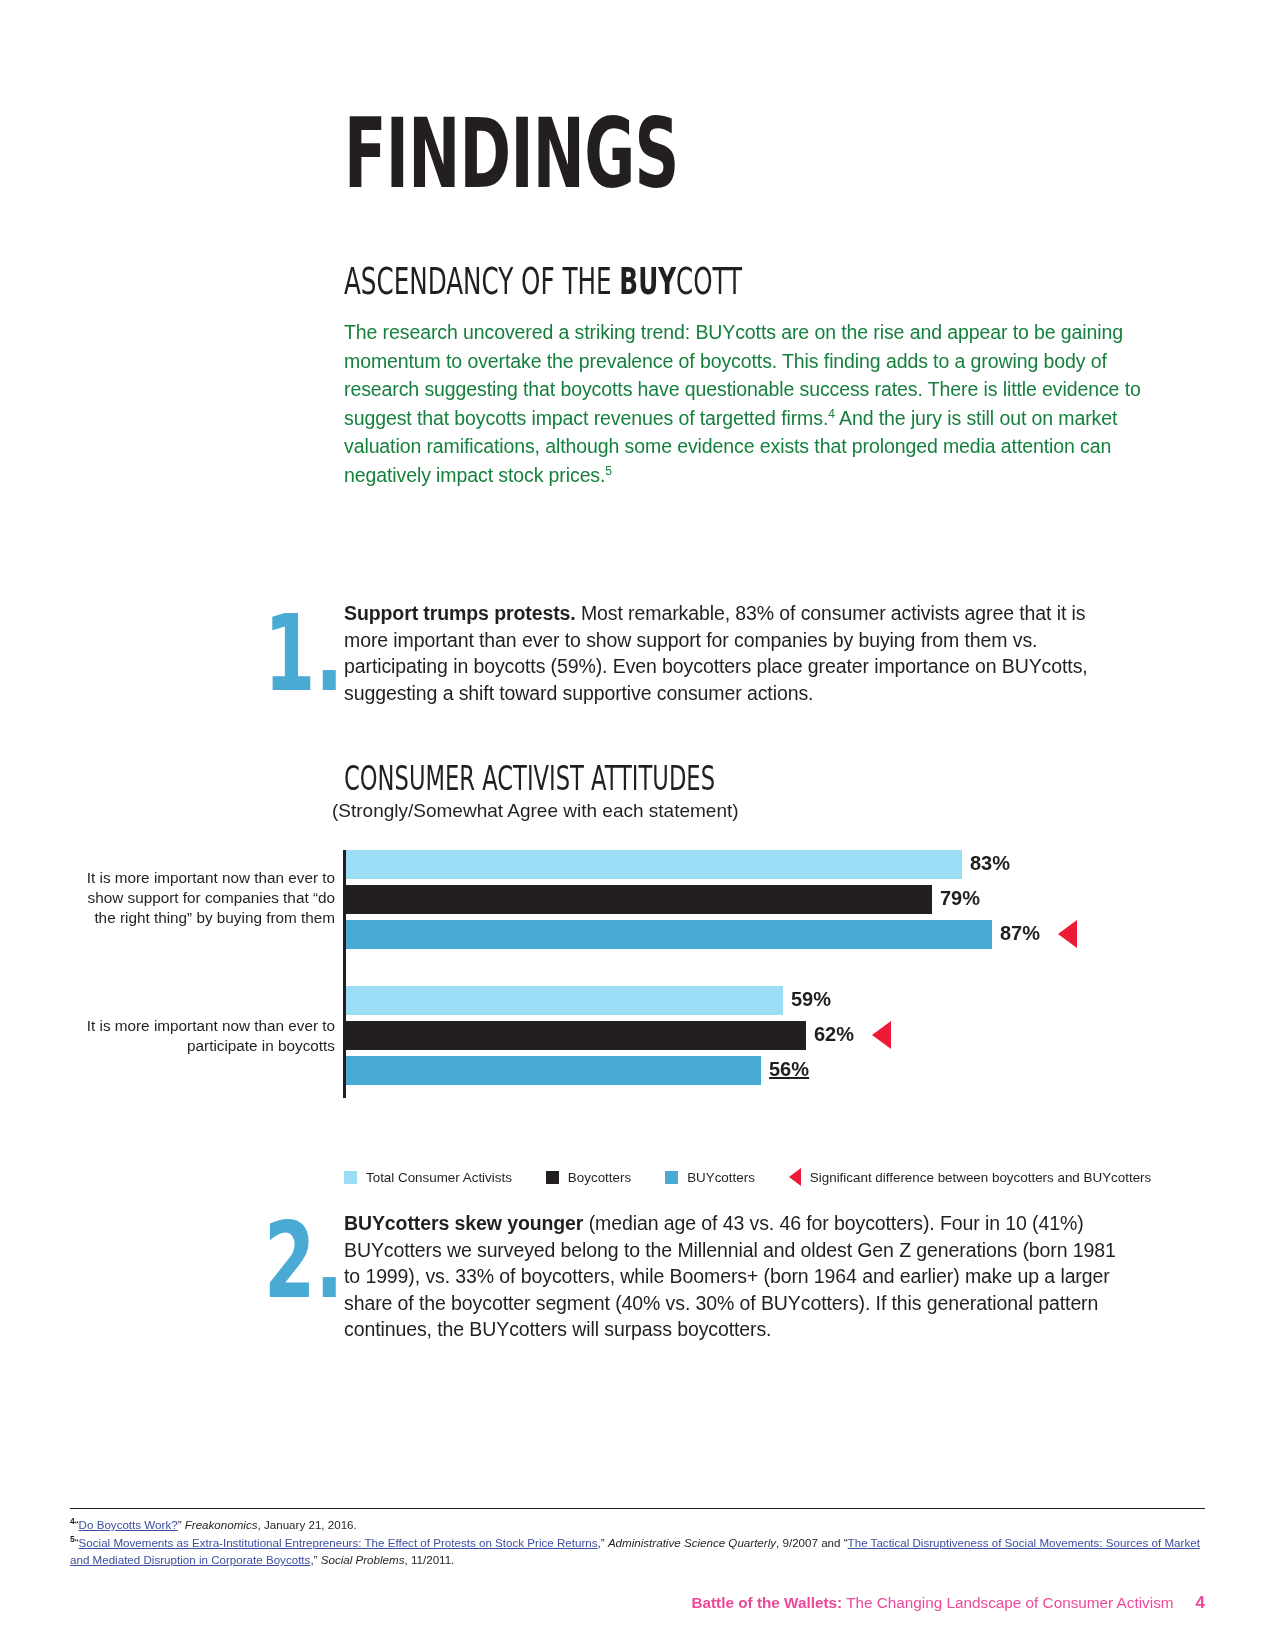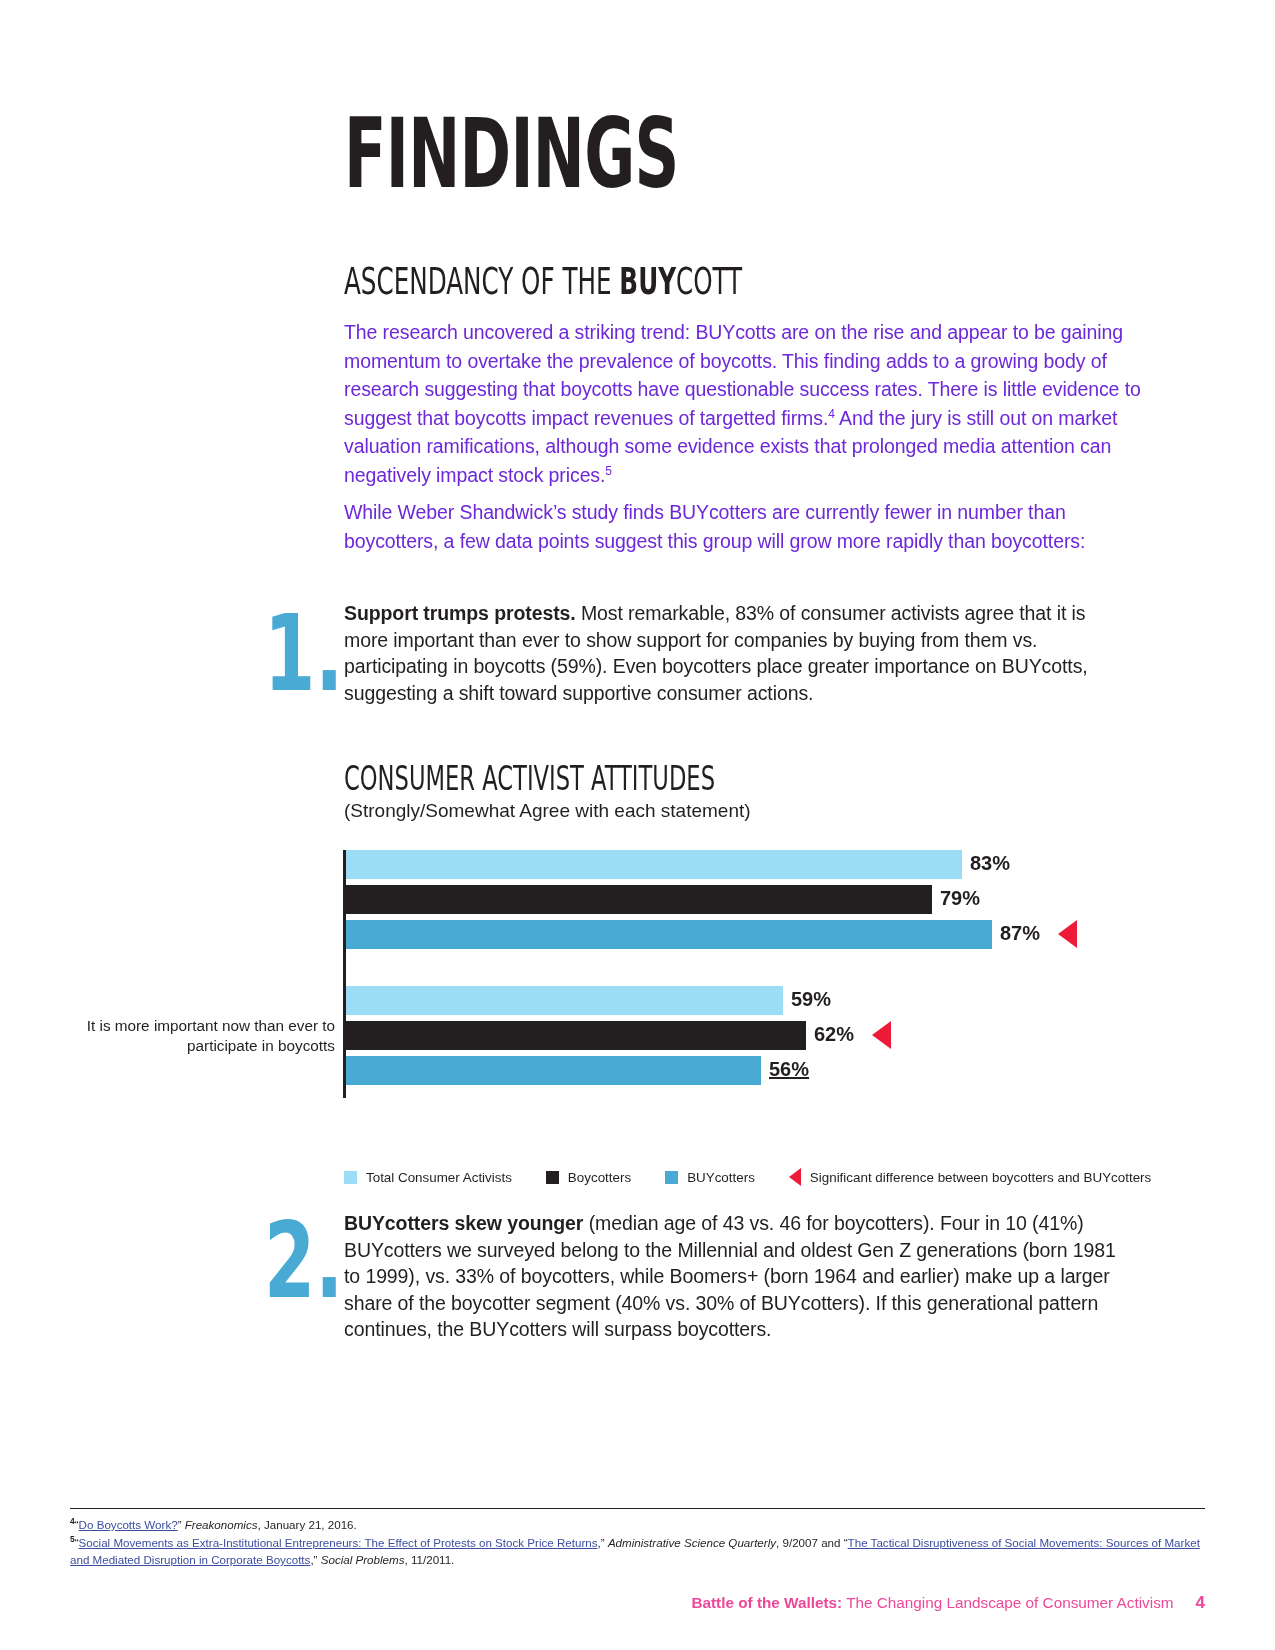--- a/index.html
+++ b/index.html
@@ -52,21 +52,21 @@
     white-space: nowrap;
     color: #231f20;
   }
   .section-head .strong { font-weight: bold; }
 
   
   .body-p {
     position: absolute;
     font-size: 19.5px;
     line-height: 28.6px;
-    color: #6d28d9;
+    color: #15803d;
     letter-spacing: -0.1px;
   }
   #para1 { left: 344px; top: 286px; width: 805px; }
   #para2 { left: 344px; top: 466px; width: 770px; }
   sup.fn { font-size: 12px; vertical-align: super; line-height: 0; }
 
   
   .numeral {
     position: absolute;
     font-family: "Liberation Sans Narrow", "DejaVu Sans Condensed", "Liberation Sans", sans-serif;
@@ -99,21 +99,21 @@
     font-family: "Liberation Sans Narrow", "DejaVu Sans Condensed", "Liberation Sans", sans-serif;
     font-size: 34px;
     line-height: 34px;
     transform: scaleX(0.74);
     transform-origin: left top;
     white-space: nowrap;
     color: #231f20;
   }
   .chart-sub {
     position: absolute;
-    left: 344px;
+    left: 332px;
     top: 768px;
     font-size: 19px;
     line-height: 22px;
     color: #231f20;
   }
 
   #chart-area {
     position: absolute;
     left: 70px;
     top: 812px;
@@ -221,31 +221,31 @@
 <body>
 
 <div class="page">
 
   <div class="findings-title">FINDINGS</div>
 
   <div class="section-head"><span>ASCENDANCY OF THE </span><span class="strong">BUY</span><span>COTT</span></div>
 
   <div class="body-p" id="para1"><span>The research uncovered a striking trend: BUYcotts are on the rise and appear to be gaining momentum to overtake the prevalence of boycotts. This finding adds to a growing body of research suggesting that boycotts have questionable success rates. There is little evidence to suggest that boycotts impact revenues of targetted firms.</span><sup class="fn">4</sup><span> And the jury is still out on market valuation ramifications, although some evidence exists that prolonged media attention can negatively impact stock prices.</span><sup class="fn">5</sup></div>
 
-  <div class="body-p" id="para2">While Weber Shandwick’s study finds BUYcotters are currently fewer in number than boycotters, a few data points suggest this group will grow more rapidly than boycotters:</div>
 
   <div class="numeral" id="num1">1.</div>
   <div class="item-text" id="item1"><b>Support trumps protests.</b><span> Most remarkable, 83% of consumer activists agree that it is more important than ever to show support for companies by buying from them vs. participating in boycotts (59%). Even boycotters place greater importance on BUYcotts, suggesting a shift toward supportive consumer actions.</span></div>
 
   <div class="chart-title">CONSUMER ACTIVIST ATTITUDES</div>
   <div class="chart-sub">(Strongly/Somewhat Agree with each statement)</div>
 
   <div id="chart-area">
     <div class="axis-line"></div>
 
+    <div class="cat-label" id="cat0">It is more important now than ever to show support for companies that “do the right thing” by buying from them</div>
     <div class="cat-label" id="cat1">It is more important now than ever to participate in boycotts</div>
 
     <div class="bar" style="top:6px;  width:616px; background:#9bddf4;"></div>
     <div class="bar-val" style="left:900px; top:5px;">83%</div>
 
     <div class="bar" style="top:41px; width:586px; background:#231f20;"></div>
     <div class="bar-val" style="left:870px; top:40px;">79%</div>
 
     <div class="bar" style="top:76px; width:646px; background:#49abd4;"></div>
     <div class="bar-val" style="left:930px; top:75px;">87%</div>

